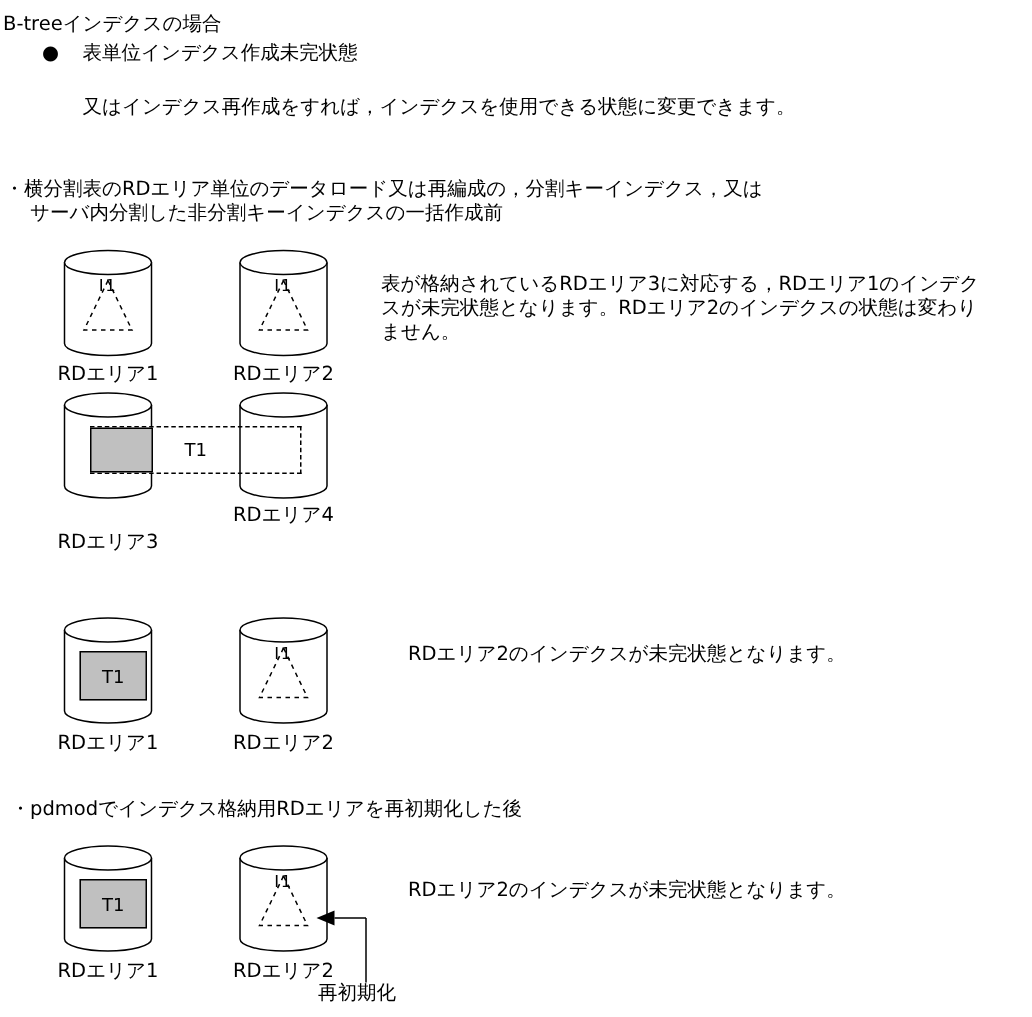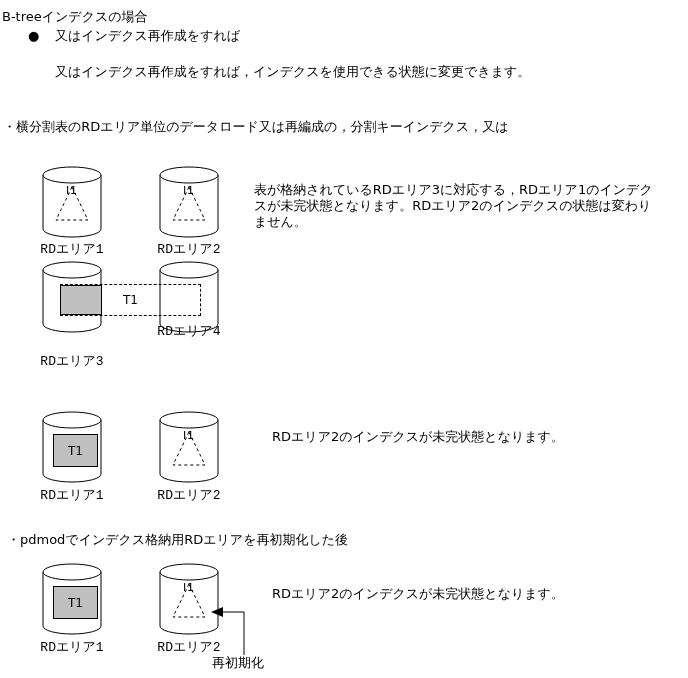--- a/index.html
+++ b/index.html
@@ -17,34 +17,35 @@
     font-size:11px; line-height:12px; letter-spacing:1px;
   }
   .tbl {
     position:absolute; background:#c0c0c0; border:1px solid #000;
     display:flex; align-items:center; justify-content:center; font-size:12px;
   }
   .dashed-rect {
     position:absolute; border:1px dashed #000;
     display:flex; align-items:center; justify-content:center; font-size:12px;
   }
-  .cyl-label { position:absolute; width:72px; text-align:center;font-family:Liberation Mono, monospace; }
+  .cyl-label { position:absolute; width:72px; text-align:center; }
   .arrow { position:absolute; }
 </style>
 </head>
 <body>
 
 <div class="page">
 
   <div class="t" style="left:2px;top:9px">B-treeインデクスの場合</div>
   <div class="bullet" style="left:28px;top:29px">●</div>
-  <div class="t" style="left:55px;top:28px">又はインデクス再作成をすれば</div>
+  <div class="t" style="left:55px;top:28px">表単位インデクス作成未完状態</div>
   <div class="t" style="left:55px;top:64px">又はインデクス再作成をすれば，インデクスを使用できる状態に変更できます。</div>
 
   <div class="t" style="left:3px;top:119px">・横分割表のRDエリア単位のデータロード又は再編成の，分割キーインデクス，又は</div>
+  <div class="t" style="left:20px;top:135px">サーバ内分割した非分割キーインデクスの一括作成前</div>
 
   <div class="cyl" style="left:42px;top:166px">
     <svg width="60" height="73">
       <path d="M1,9 L1,63 A29,8 0 0 0 59,63 L59,9" fill="#fff" stroke="#000"></path>
       <ellipse cx="30" cy="9" rx="29" ry="8" fill="#fff" stroke="#000"></ellipse>
       <path d="M30,21 L14,54 L46,54 Z" fill="none" stroke="#000" stroke-dasharray="3 3"></path>
     </svg>
     <span class="idx-label">I1</span>
   </div>
   <div class="cyl" style="left:159px;top:166px">
@@ -72,21 +73,21 @@
     <svg width="60" height="73">
       <path d="M1,9 L1,63 A29,8 0 0 0 59,63 L59,9" fill="#fff" stroke="#000"></path>
       <ellipse cx="30" cy="9" rx="29" ry="8" fill="#fff" stroke="#000"></ellipse>
     </svg>
   </div>
   <div class="dashed-rect" style="left:60px;top:284px;width:139px;height:30px">
     <div class="tbl" style="left:-1px;top:0px;width:40px;height:28px"></div>
     <span>T1</span>
   </div>
   <div class="cyl-label" style="left:36px;top:352px">RDエリア3</div>
-  <div class="cyl-label" style="left:153px;top:322px">RDエリア4</div>
+  <div class="cyl-label" style="left:153px;top:334px">RDエリア4</div>
 
 
   <div class="cyl" style="left:42px;top:411px">
     <svg width="60" height="73">
       <path d="M1,9 L1,63 A29,8 0 0 0 59,63 L59,9" fill="#fff" stroke="#000"></path>
       <ellipse cx="30" cy="9" rx="29" ry="8" fill="#fff" stroke="#000"></ellipse>
     </svg>
     <div class="tbl" style="left:11px;top:23px;width:43px;height:31px">
       <span>T1</span>
     </div>

